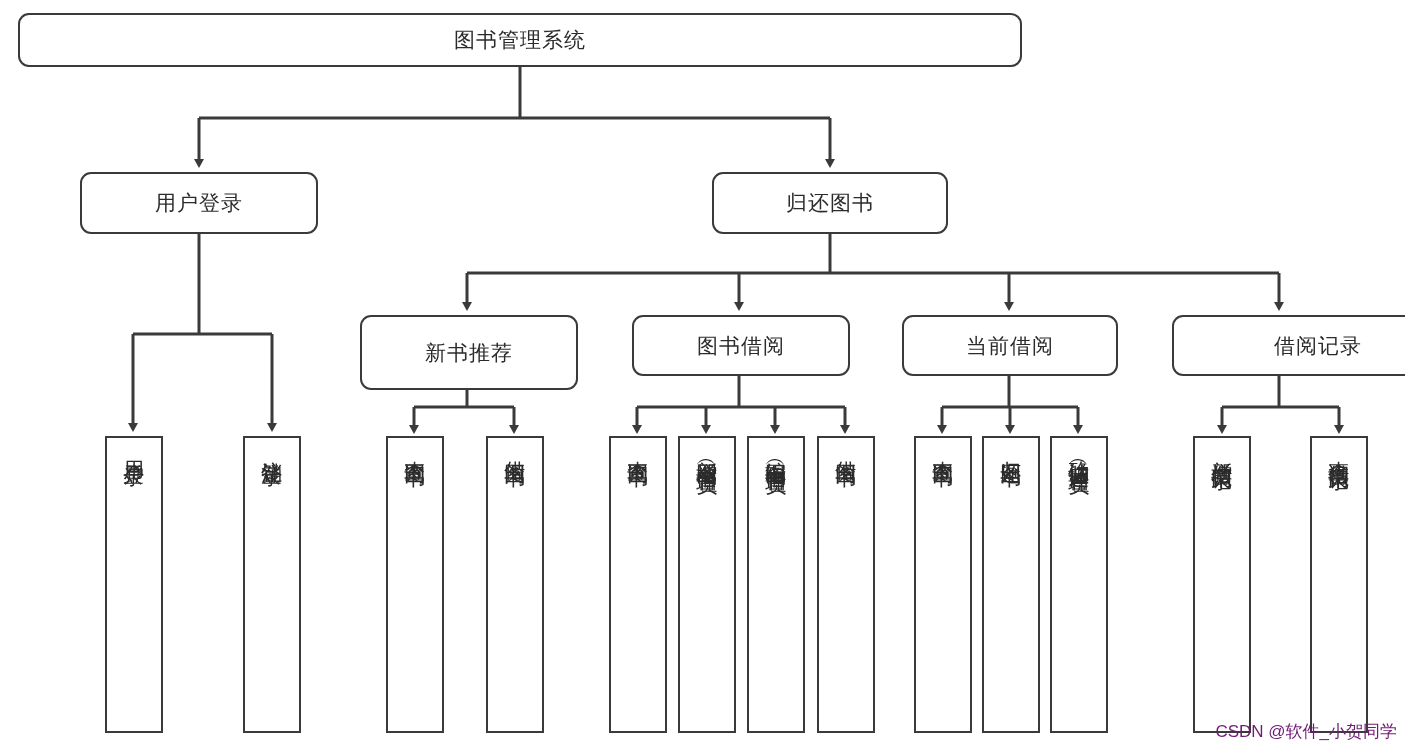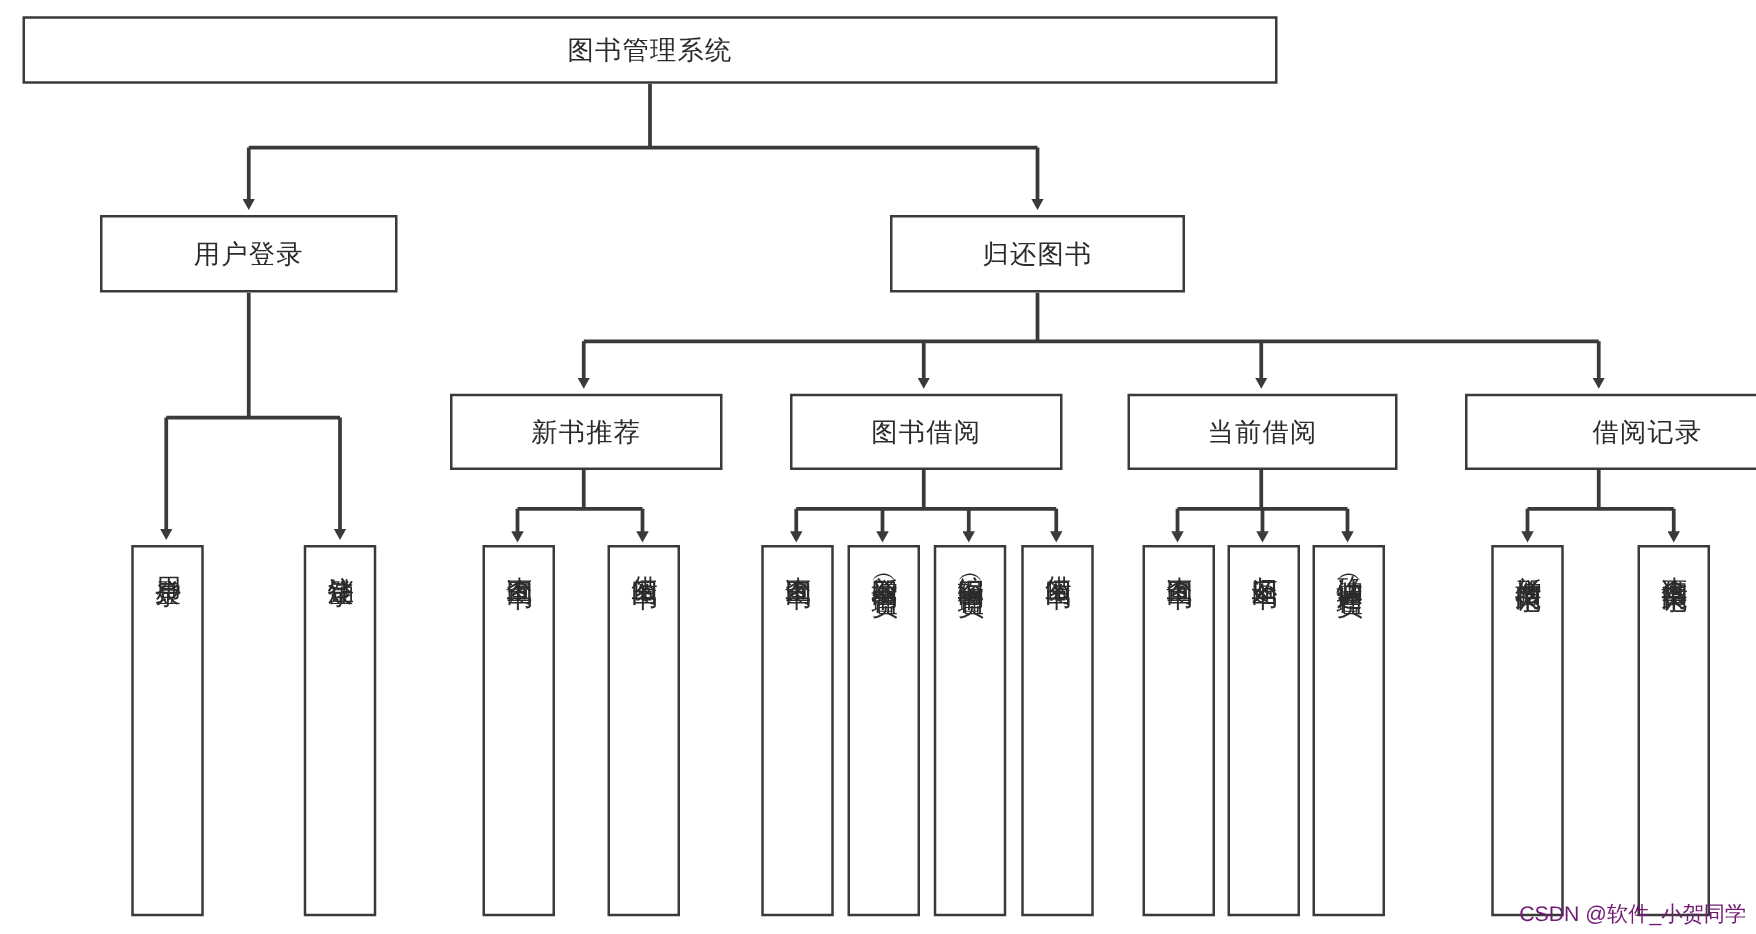--- a/index.html
+++ b/index.html
@@ -29,20 +29,21 @@
     display: flex;
     align-items: center;
     justify-content: center;
     color: #2b2b2b;
     z-index: 2;
   }
   .node.horiz {
     font-size: 21px;
     letter-spacing: 1px;
     white-space: nowrap;
+    border-radius: 11px;
   }
   .node.vert {
     align-items: flex-start;
     justify-content: center;
     padding-top: 6px;
   }
   .vlabel {
     writing-mode: vertical-rl;
     text-orientation: upright;
     font-size: 21px;
@@ -121,21 +122,21 @@
     <span>图书管理系统</span>
   </div>
 
   <div class="node horiz" style="left:80px; top:172px; width:238px; height:62px;">
     <span>用户登录</span>
   </div>
   <div class="node horiz" style="left:712px; top:172px; width:236px; height:62px;">
     <span>归还图书</span>
   </div>
 
-  <div class="node horiz" style="left:360px; top:315px; width:218px; height:61px;">
+  <div class="node horiz" style="left:360px; top:315px; width:218px; height:75px;">
     <span>新书推荐</span>
   </div>
   <div class="node horiz" style="left:902px; top:315px; width:216px; height:61px;">
     <span>当前借阅</span>
   </div>
   <div class="node horiz" style="left:632px; top:315px; width:218px; height:61px;">
     <span>图书借阅</span>
   </div>
   <div class="node horiz" style="left:1172px; top:315px; width:246px; height:61px;padding-left:46px;">
     <span>借阅记录</span>

